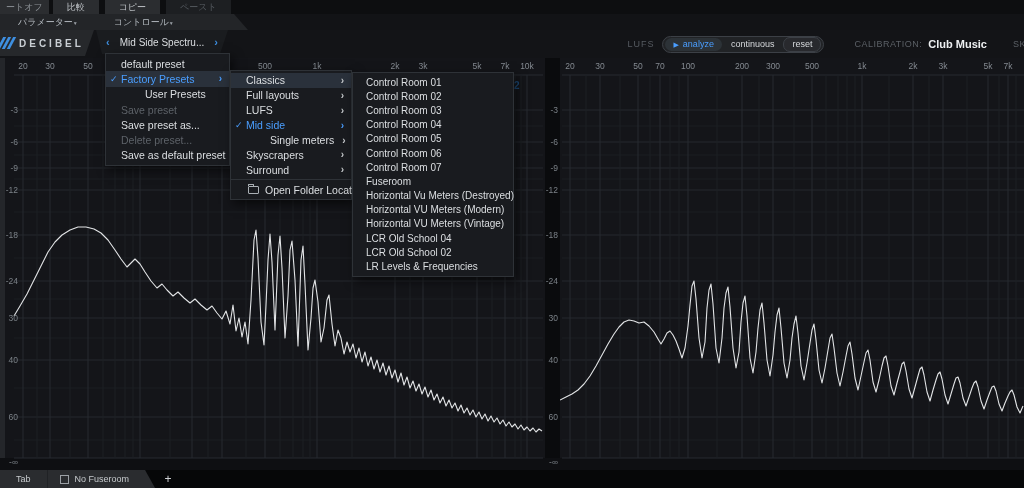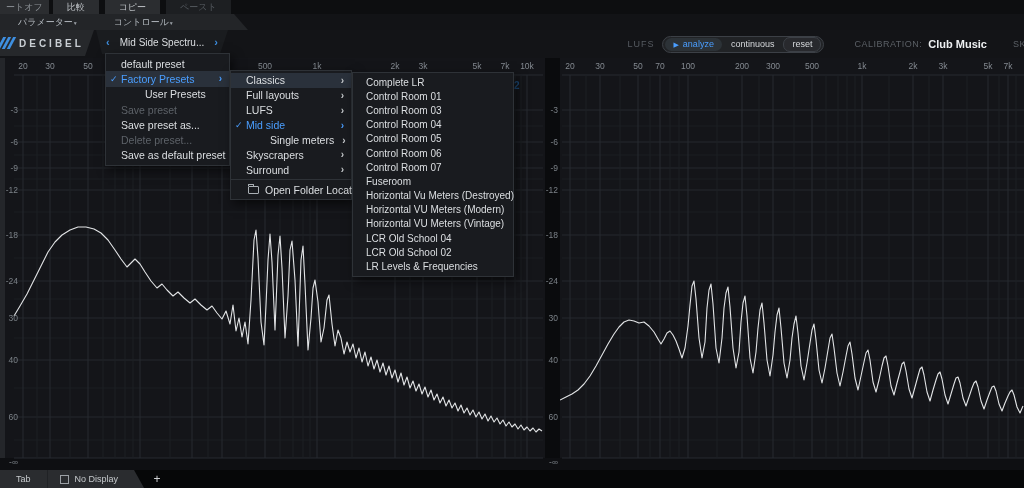--- a/index.html
+++ b/index.html
@@ -135,21 +135,21 @@
 
   <div class="bottom-strip"></div>
 
   <div class="tabbar">
     <div class="tab-group">
       <div class="btab first">
         <span>Tab</span>
       </div>
       <div class="btab">
         <span class="sq"></span>
-        <span>No Display</span>
+        <span>No Fuseroom</span>
       </div>
     </div>
     <div class="add-tab">+</div>
   </div>
 
 <div class="display-bg" style="left: 0px; top: 58px; width: 545px; height: 400px;"></div>
     <svg class="spec" width="545" height="412" viewBox="0 58 545 412" style="left: 0px; top: 58px;">
       <line x1="14" y1="126" x2="543" y2="126" stroke="#1b1e22" stroke-width="1"></line>
       <line x1="14" y1="155" x2="543" y2="155" stroke="#1b1e22" stroke-width="1"></line>
       <line x1="14" y1="179" x2="543" y2="179" stroke="#1b1e22" stroke-width="1"></line>
@@ -376,26 +376,26 @@
       </div>
       <div class="menu-sep"></div>
       <div class="menu-item" style="height: 14.9px;">
         <span class="check"></span>
         <span class="folder-icon"></span>
         <span class="label">Open Folder Location</span>
       </div>
     </div>
     <div class="menu" style="left: 352px; top: 72px; width: 162px; font-size: 10px;">
       <div class="menu-item" style="height: 14.2px; padding-left: 13px;">
-        <span class="label">Complete LR</span>
-      </div>
-      <div class="menu-item" style="height: 14.2px; padding-left: 13px;">
         <span class="label">Control Room 01</span>
       </div>
       <div class="menu-item" style="height: 14.2px; padding-left: 13px;">
+        <span class="label">Control Room 02</span>
+      </div>
+      <div class="menu-item" style="height: 14.2px; padding-left: 13px;">
         <span class="label">Control Room 03</span>
       </div>
       <div class="menu-item" style="height: 14.2px; padding-left: 13px;">
         <span class="label">Control Room 04</span>
       </div>
       <div class="menu-item" style="height: 14.2px; padding-left: 13px;">
         <span class="label">Control Room 05</span>
       </div>
       <div class="menu-item" style="height: 14.2px; padding-left: 13px;">
         <span class="label">Control Room 06</span>

